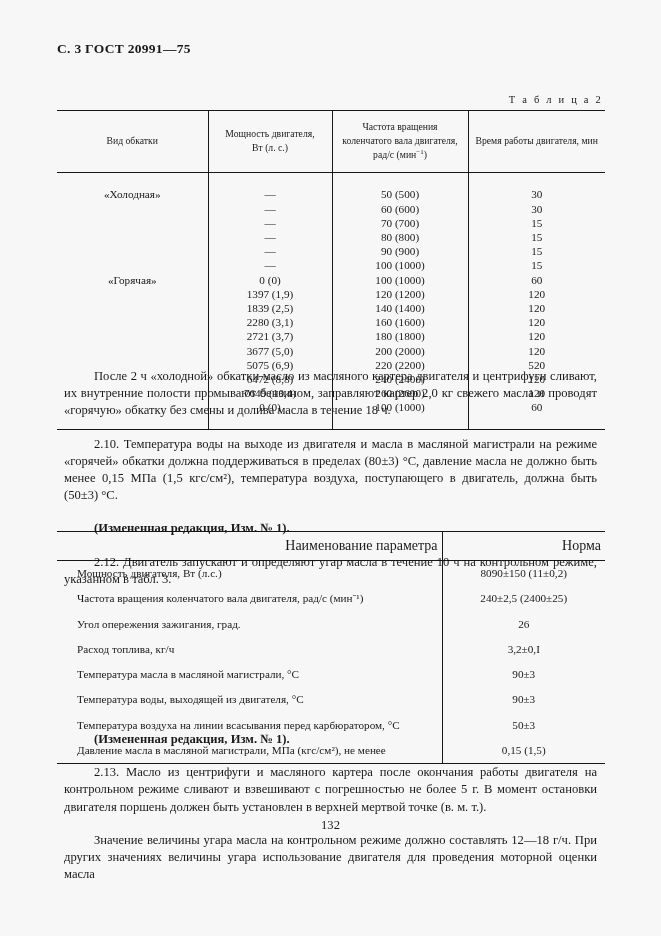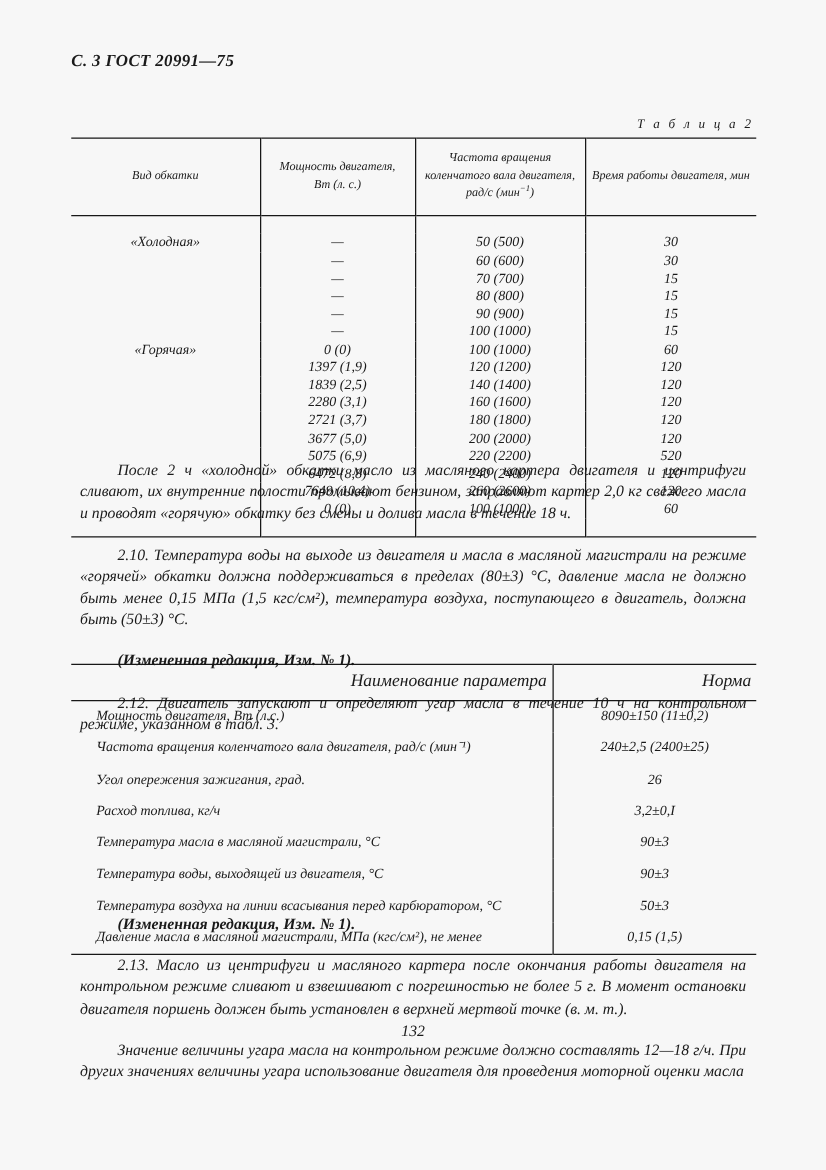--- a/index.html
+++ b/index.html
@@ -14,21 +14,20 @@
     color: #1a1a1a;
     position: relative;
     overflow: hidden;
   }
   .page {
     position: relative;
     width: 661px;
     height: 856px;
     box-sizing: border-box;
     padding: 0;
-    font-style: italic;
   }
 
   
   .page-header {
     position: absolute;
     left: 57px;
     top: 41px;
     font-size: 13.5px;
     font-weight: bold;
     letter-spacing: 0.3px;

